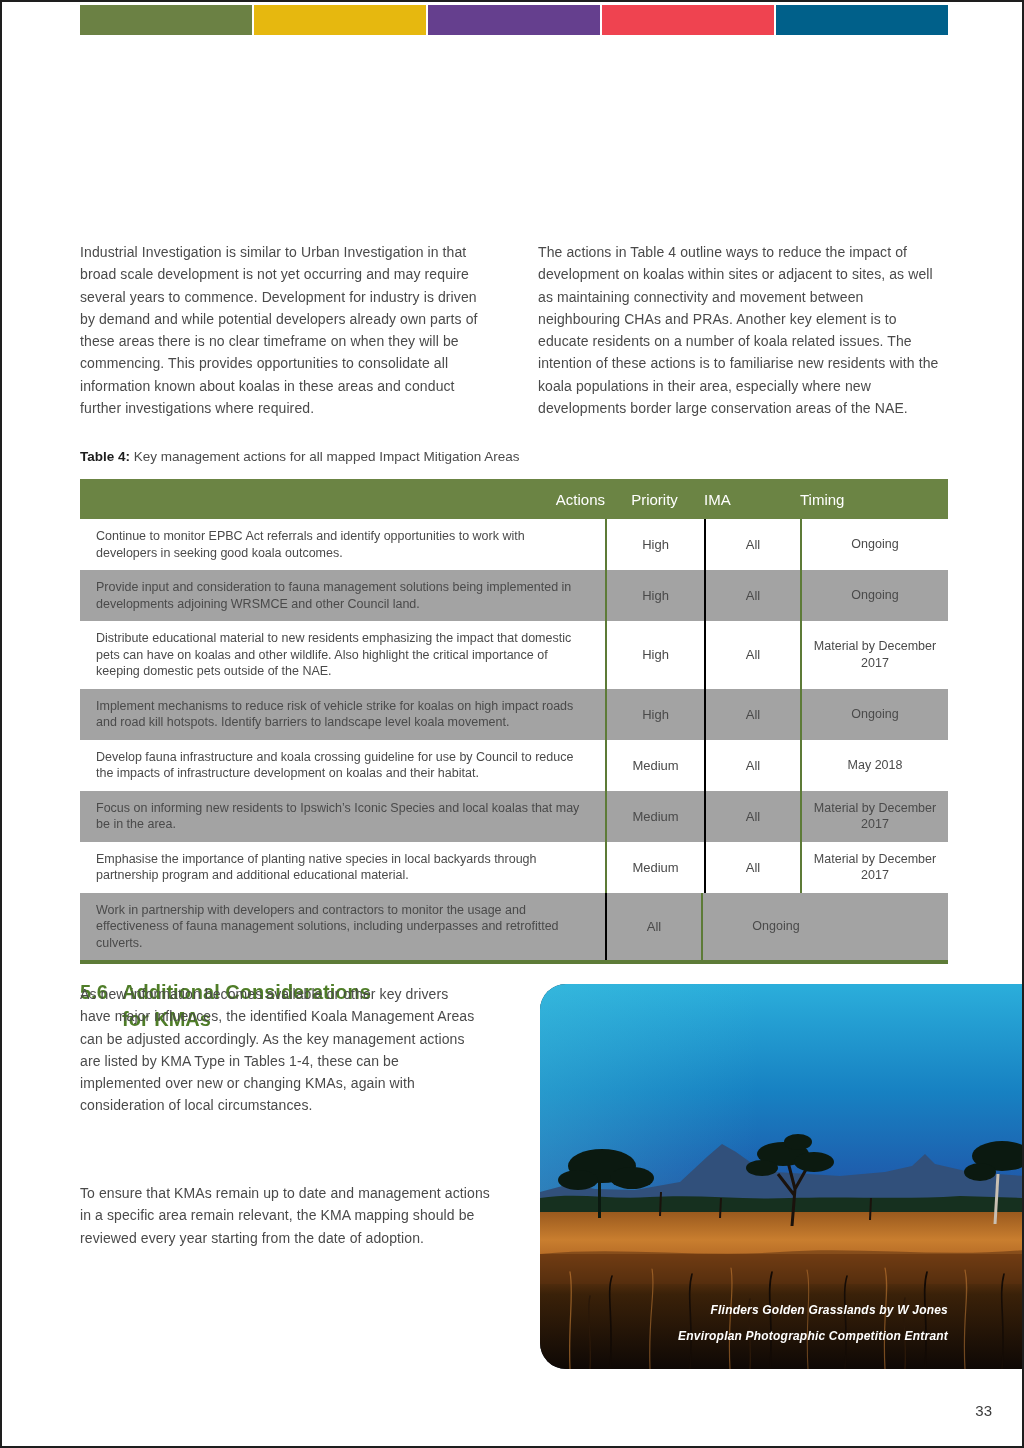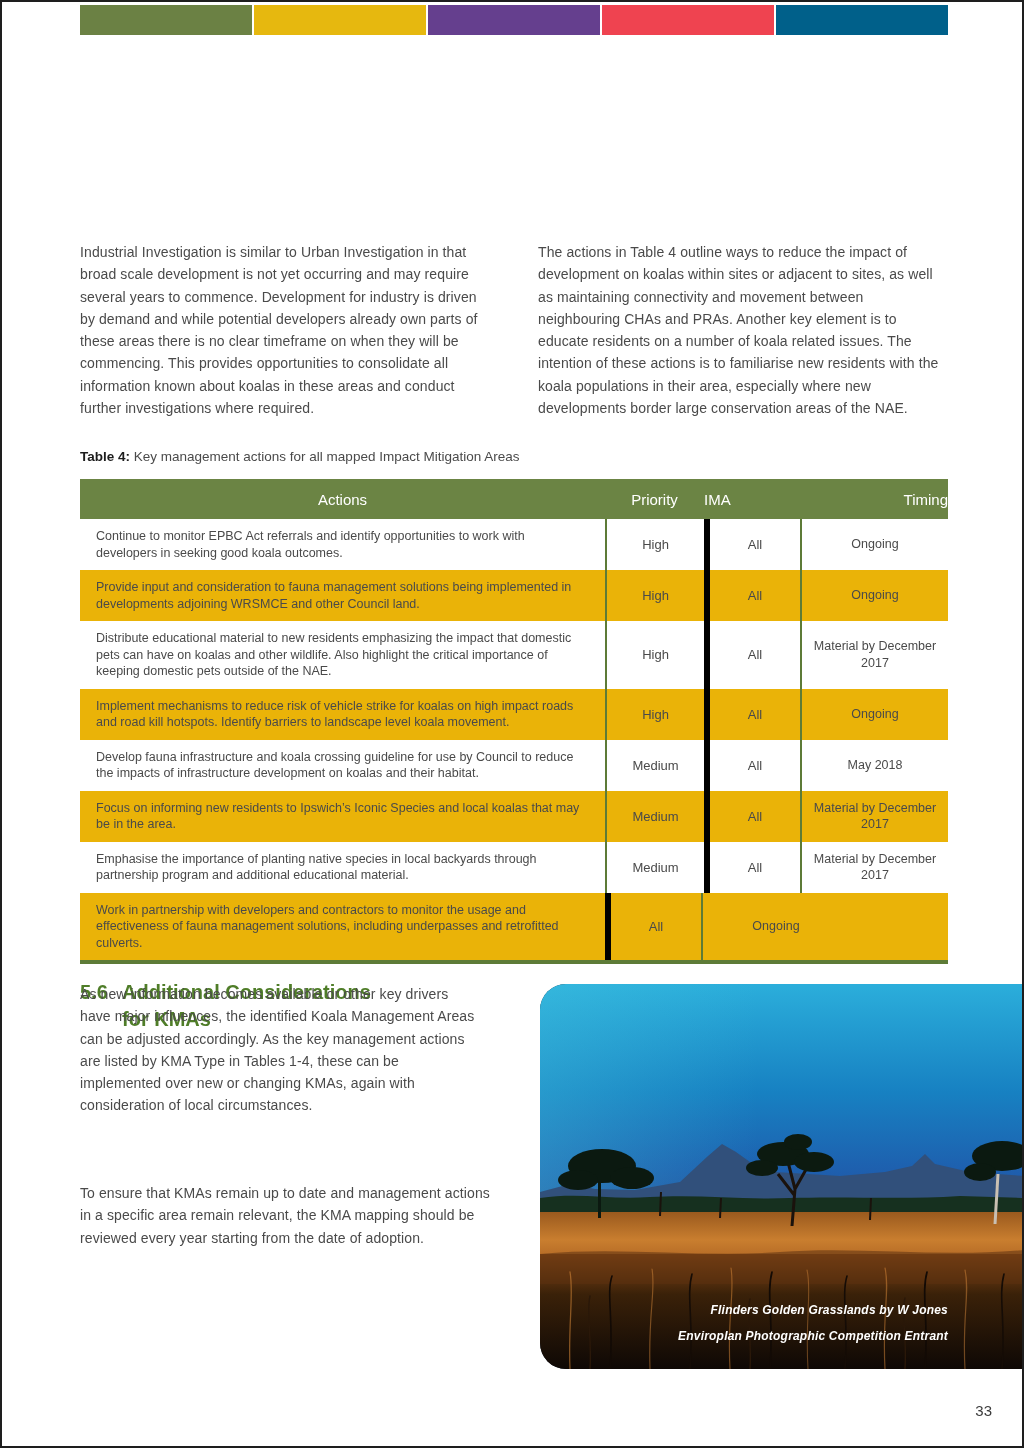--- a/index.html
+++ b/index.html
@@ -18,30 +18,30 @@
   }
   .col-left{left:78px;top:239px;width:404px;}
   .col-right{left:536px;top:239px;width:410px;}
   
   .tcaption{position:absolute;left:78px;top:447px;font-size:13.5px;color:#4a4a4a;}
   .tcaption b{color:#1d1d1d;font-weight:bold;}
   
   .itable{position:absolute;left:78px;top:477px;width:868px;border-bottom:4px solid #5d7b37;box-sizing:border-box;}
   .thead{display:flex;background:#6b8444;color:#ffffff;height:40px;align-items:center;font-size:15px;}
   .thead .hc{box-sizing:border-box;}
-  .hc-actions{width:525px;text-align:center;}
+  .hc-actions{width:525px;text-align:right;}
   .hc-mid{width:99px;text-align:center;}
   .hc-ima{width:96px;text-align:left;}
-  .hc-timing{width:148px;text-align:right;}
+  .hc-timing{width:148px;text-align:left;}
   .trow{display:flex;align-items:stretch;}
-  .trow.alt{background:#eab308;}
+  .trow.alt{background:#a3a3a3;}
   .tc{box-sizing:border-box;}
   .tc-action{width:525px;padding:9px 24px 9px 16px;font-size:12.5px;line-height:16.5px;color:#4a4a4a;display:flex;align-items:center;}
   .tc-mid{width:99px;border-left:2px solid #5d7b37;display:flex;align-items:center;justify-content:center;font-size:13px;color:#4a4a4a;text-align:center;}
-  .tc-ima{width:96px;border-left:6px solid #000000;display:flex;align-items:center;justify-content:center;font-size:13px;color:#4a4a4a;text-align:center;}
+  .tc-ima{width:96px;border-left:2px solid #000000;display:flex;align-items:center;justify-content:center;font-size:13px;color:#4a4a4a;text-align:center;}
   .tc-timing{width:148px;border-left:2px solid #5d7b37;display:flex;align-items:center;justify-content:center;font-size:12.5px;line-height:16.5px;color:#4a4a4a;text-align:center;padding:6px 0;}
   
   .s-heading{position:absolute;left:78px;top:977px;display:flex;color:#4f7d28;font-weight:bold;font-size:20px;line-height:27px;}
   .s-heading .num{width:42px;}
   
   .para1{left:78px;top:981px;width:400px;}
   .para2{left:78px;top:1180px;width:412px;}
   
   .photo{
     position:absolute;left:538px;top:982px;width:484px;height:385px;

